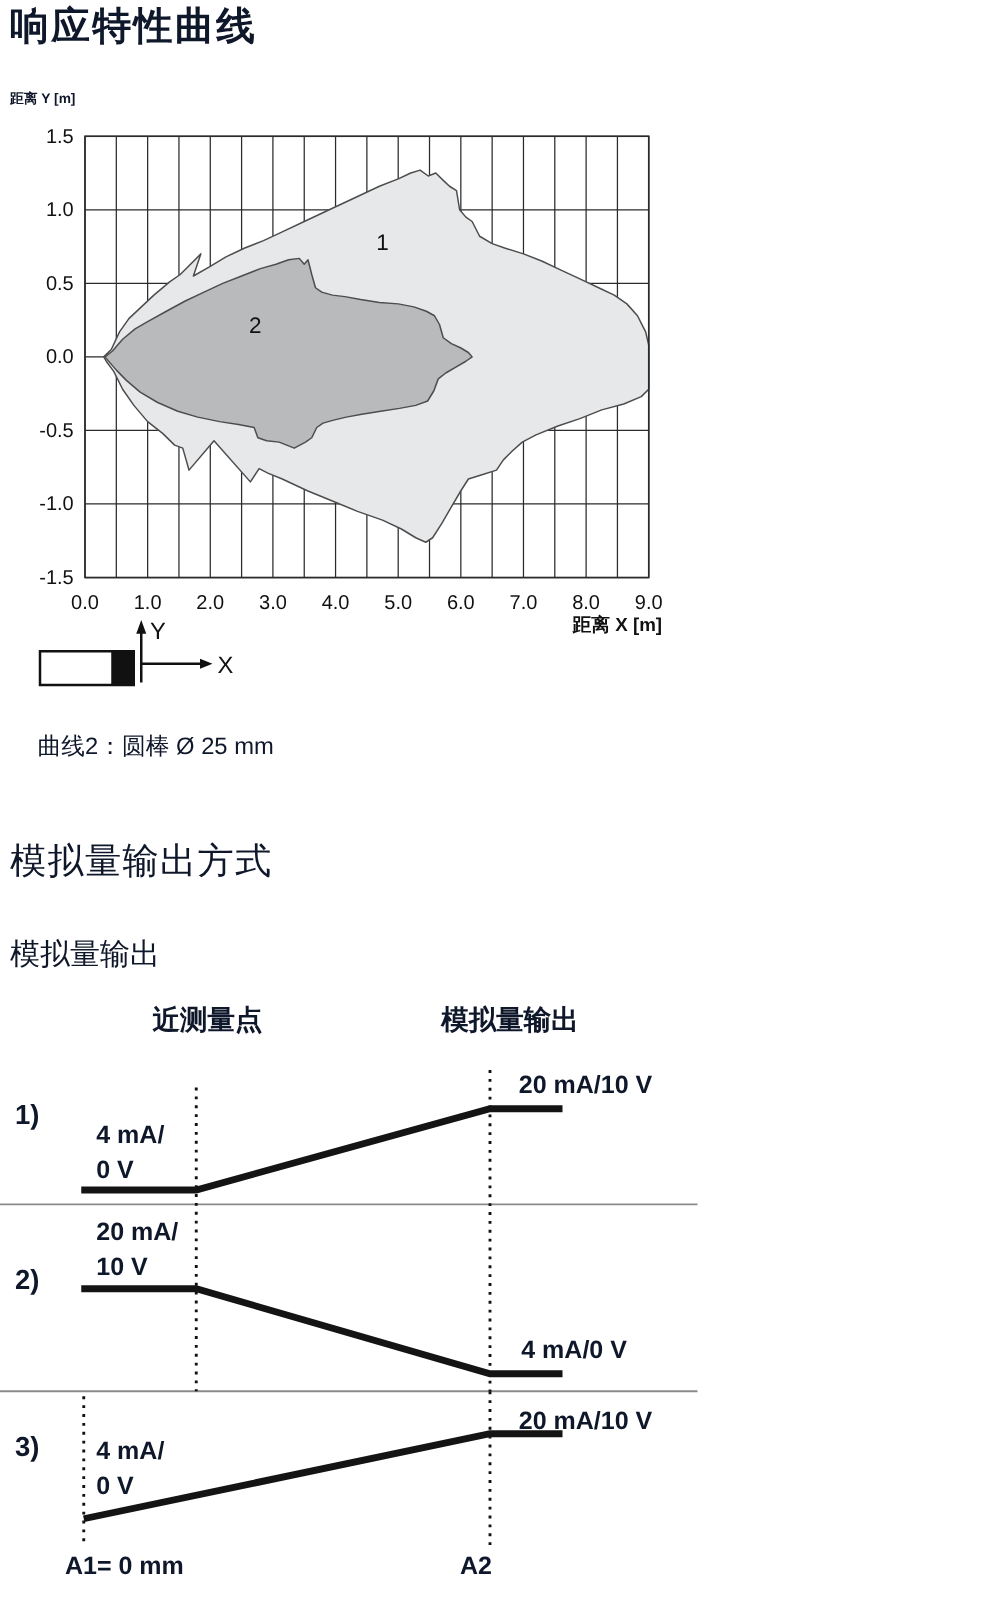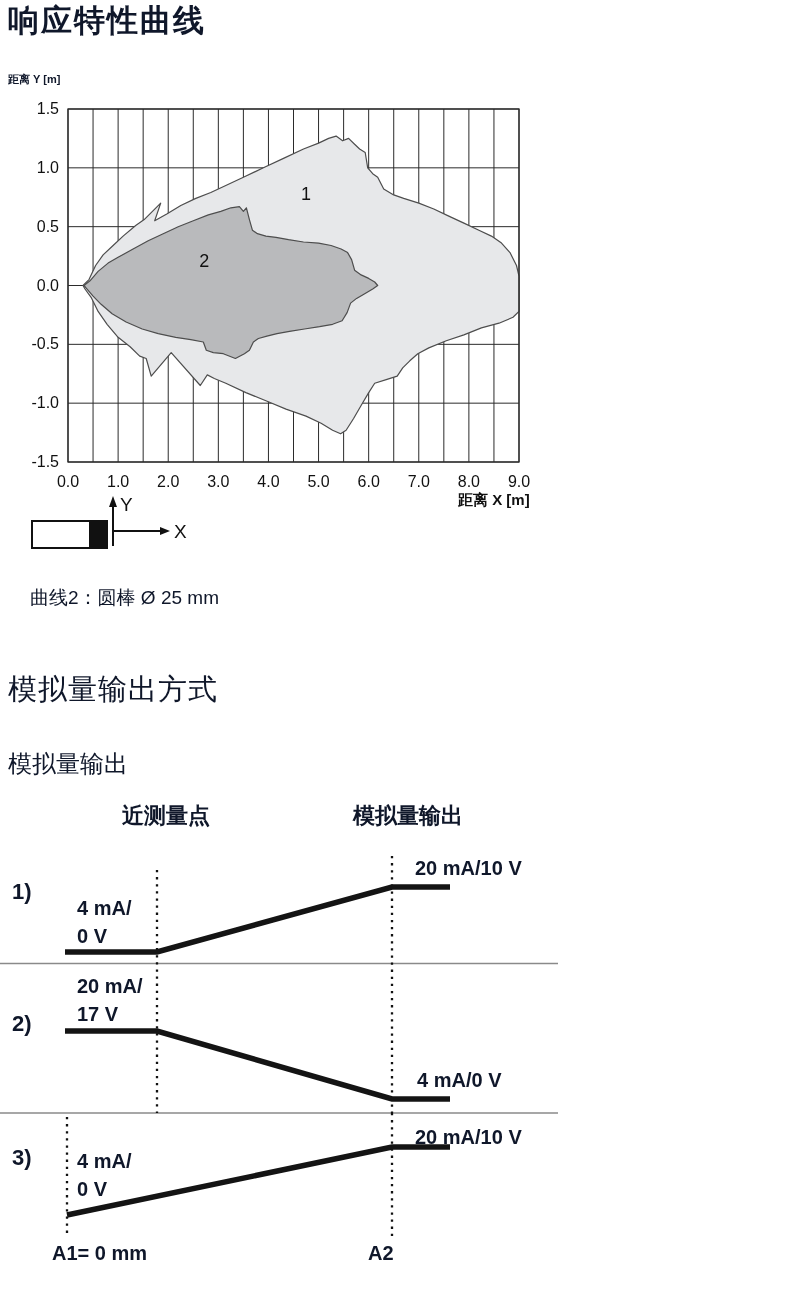--- a/index.html
+++ b/index.html
@@ -103,21 +103,21 @@
   <div class="t meas" style="left:122px;top:804px">近测量点</div>
   <div class="t meas" style="left:353px;top:804px">模拟量输出</div>
 
   <div class="t num" style="left:12px;top:880px">1)</div>
   <div class="t val" style="left:77px;top:897px">4 mA/</div>
   <div class="t val" style="left:77px;top:925px">0 V</div>
   <div class="t val" style="left:415px;top:857px">20 mA/10 V</div>
 
   <div class="t num" style="left:12px;top:1012px">2)</div>
   <div class="t val" style="left:77px;top:975px">20 mA/</div>
-  <div class="t val" style="left:77px;top:1003px">17 V</div>
+  <div class="t val" style="left:77px;top:1003px">10 V</div>
   <div class="t val" style="left:417px;top:1069px">4 mA/0 V</div>
 
   <div class="t num" style="left:12px;top:1146px">3)</div>
   <div class="t val" style="left:77px;top:1150px">4 mA/</div>
   <div class="t val" style="left:77px;top:1178px">0 V</div>
   <div class="t val" style="left:415px;top:1126px">20 mA/10 V</div>
 
   <div class="t val" style="left:52px;top:1242px">A1= 0 mm</div>
   <div class="t val" style="left:368px;top:1242px">A2</div>
 </div>

